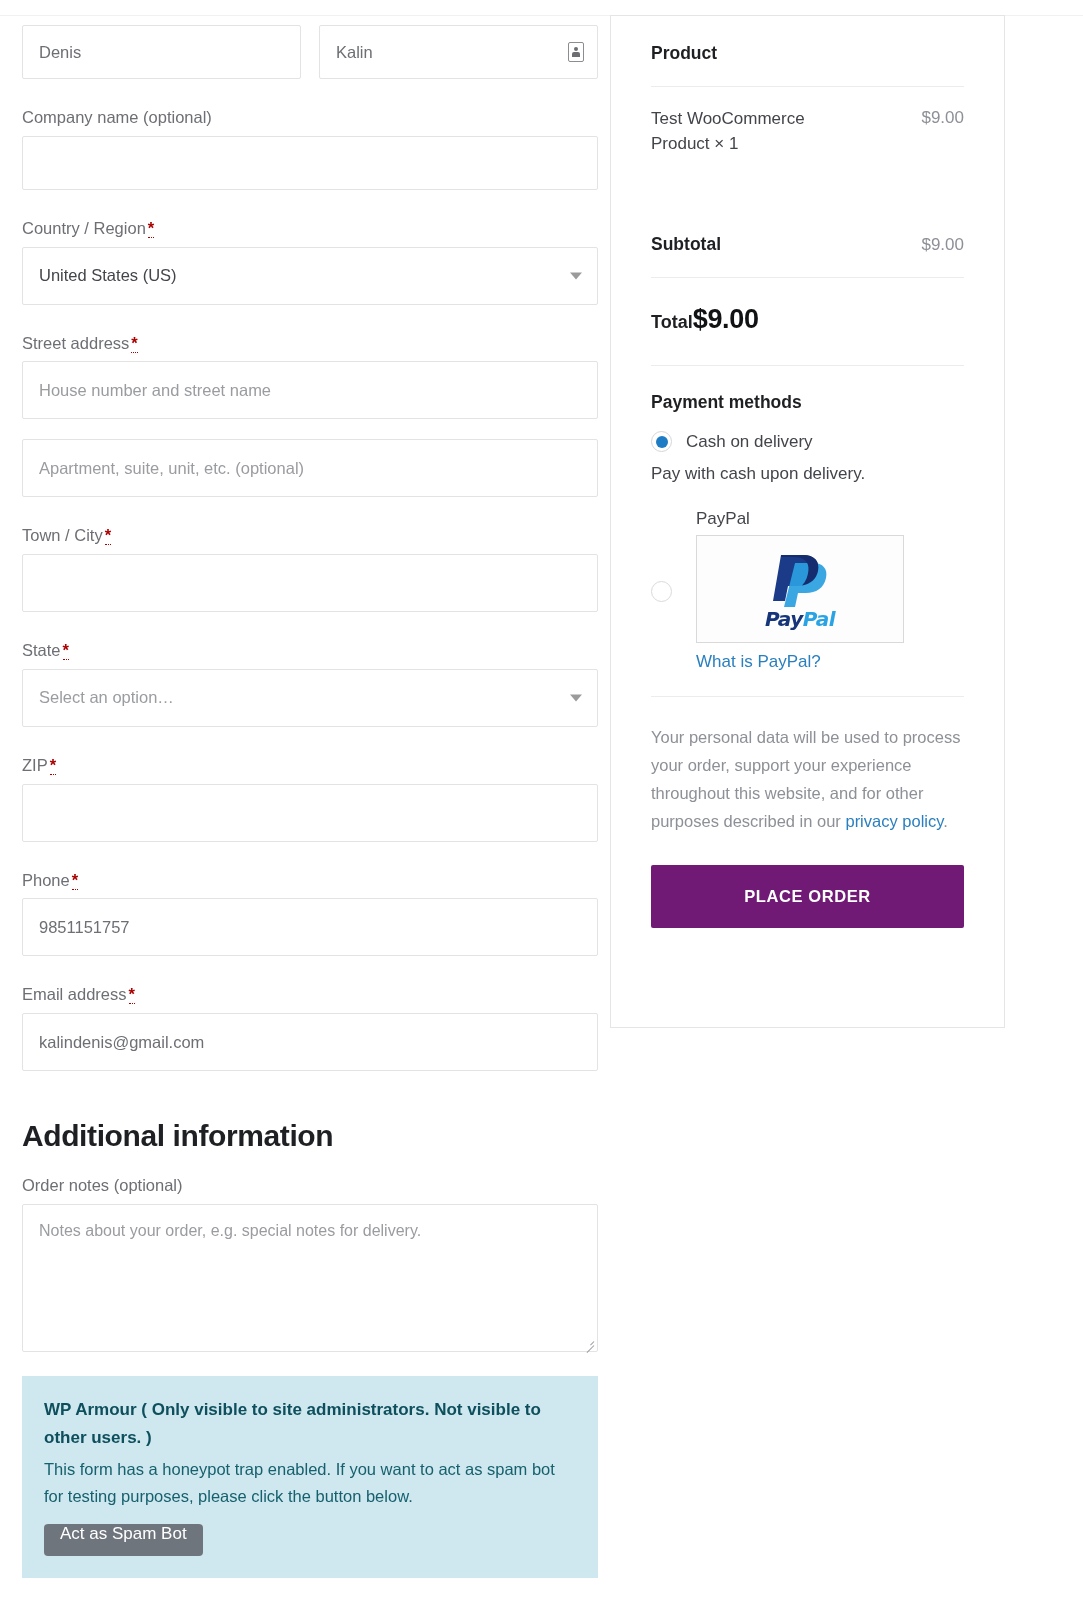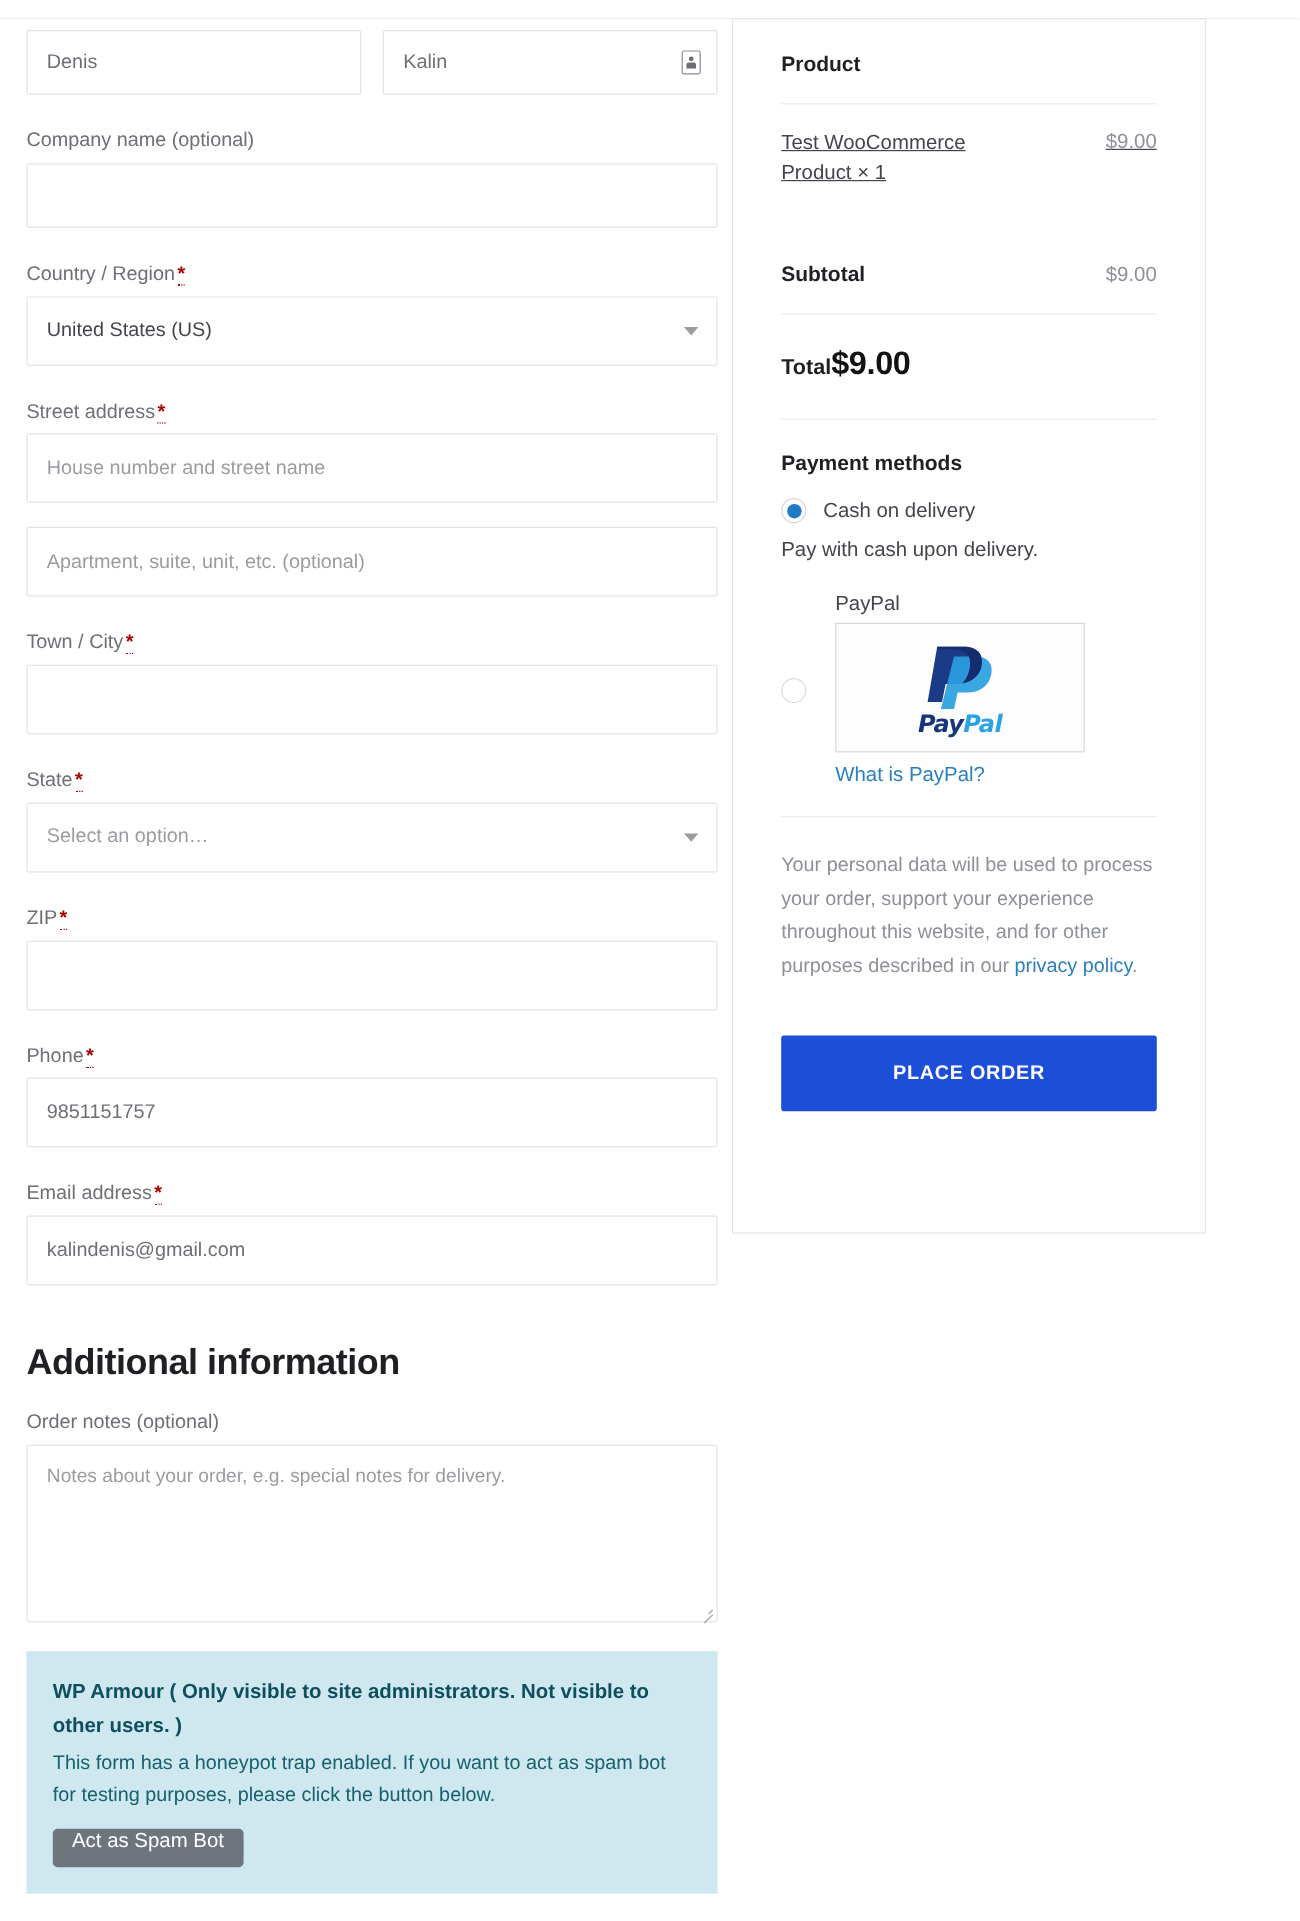--- a/index.html
+++ b/index.html
@@ -218,42 +218,41 @@
     padding: 27px 0 22px 0;
     border-bottom: 1px solid #ececec;
   }
 
   .op-line {
     display: flex;
     justify-content: space-between;
     align-items: flex-start;
     gap: 12px;
     padding: 20px 0 0 0;
-    text-decoration: underline;
   }
   .op-prod-name {
     font-size: 17px;
     line-height: 1.45;
     color: #43454b;
     max-width: 200px;
   }
   .op-qty { white-space: nowrap; }
   .op-amount {
     font-size: 17px;
     color: #8d9096;
     white-space: nowrap;
     padding-top: 1px;
   }
 
   .op-subtotal {
     display: flex;
     justify-content: space-between;
     align-items: baseline;
     padding: 0 0 22px 0;
-    margin-top: 62px;
+    margin-top: 78px;
     border-bottom: 1px solid #ececec;
   }
   .op-subtotal .lbl {
     font-size: 17.5px; font-weight: 700; color: #1f2023;
   }
   .op-subtotal .val { font-size: 17px; color: #8d9096; }
 
   .op-total {
     display: flex;
     justify-content: flex-start;
@@ -356,22 +355,22 @@
     font-size: 16.5px;
     line-height: 1.7;
     color: #8d9096;
     margin: 0;
   }
   .privacy-text a { color: #2a7fbf; text-decoration: none; margin-top: 24px; }
 
   .place-order {
     display: block;
     width: 100%;
-    margin-top: 44px;
-    background: #1d4ed8;
+    margin-top: 30px;
+    background: #701a75;
     color: #ffffff;
     border: none;
     border-radius: 2px;
     padding: 22px 12px;
     font-family: inherit;
     font-size: 16.5px;
     font-weight: 700;
     letter-spacing: 0.6px;
     text-transform: uppercase;
     cursor: pointer;

